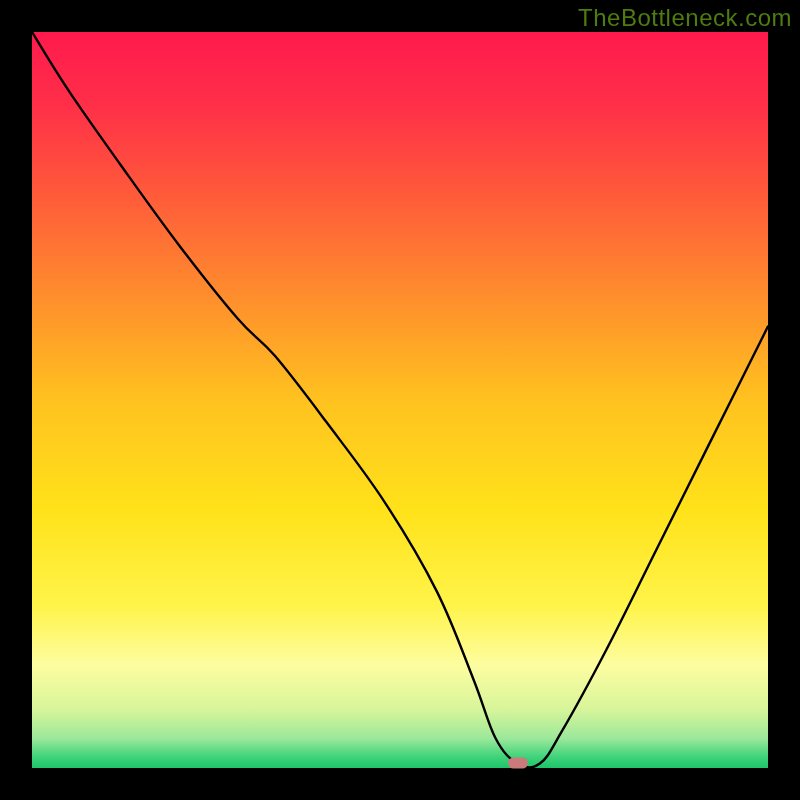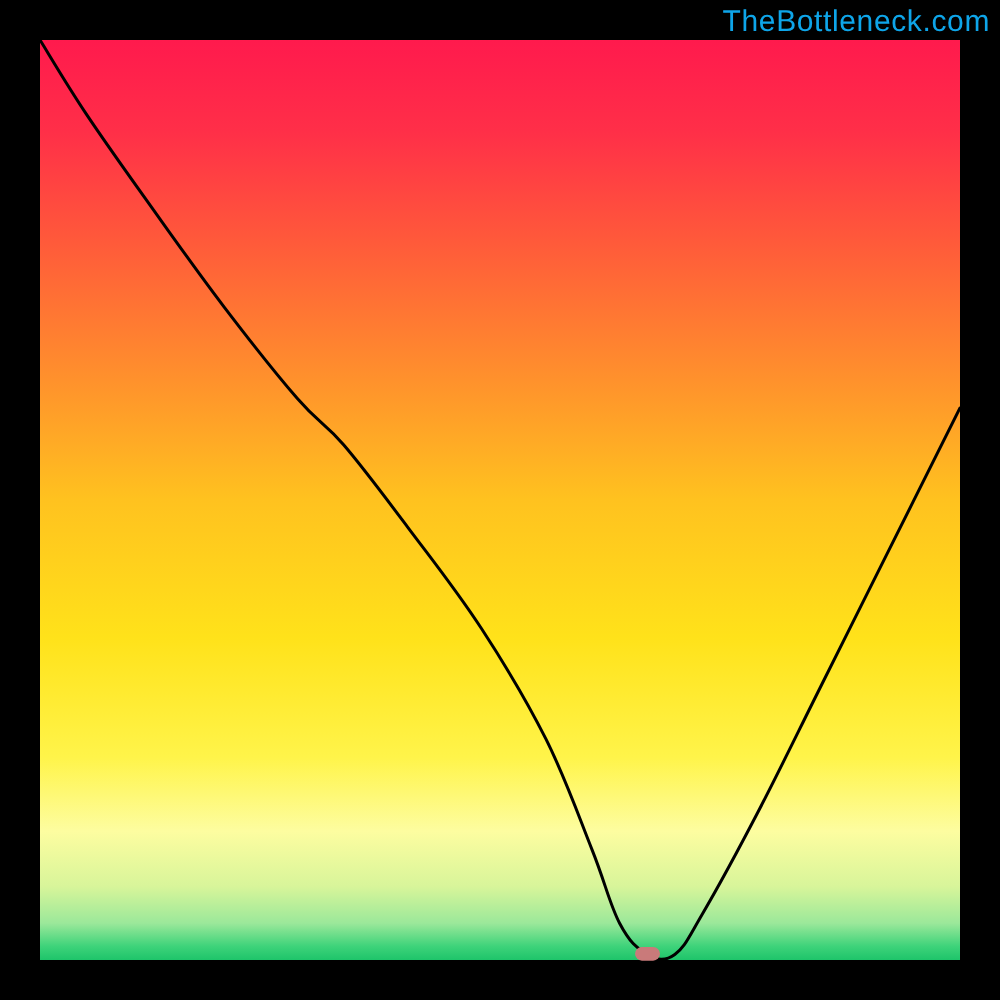--- a/index.html
+++ b/index.html
@@ -14,21 +14,21 @@
   .frame {
     position: relative;
     width: 800px;
     height: 800px;
     background: #000;
   }
   .watermark {
     position: absolute;
     top: 4px;
     right: 8px;
-    color: #0ea5e9;
+    color: #4d7c0f;
     font-size: 24px;
     font-weight: 500;
     letter-spacing: 0.5px;
     z-index: 10;
   }
   .plot-area {
     position: absolute;
     left: 32px;
     top: 32px;
     width: 736px;

